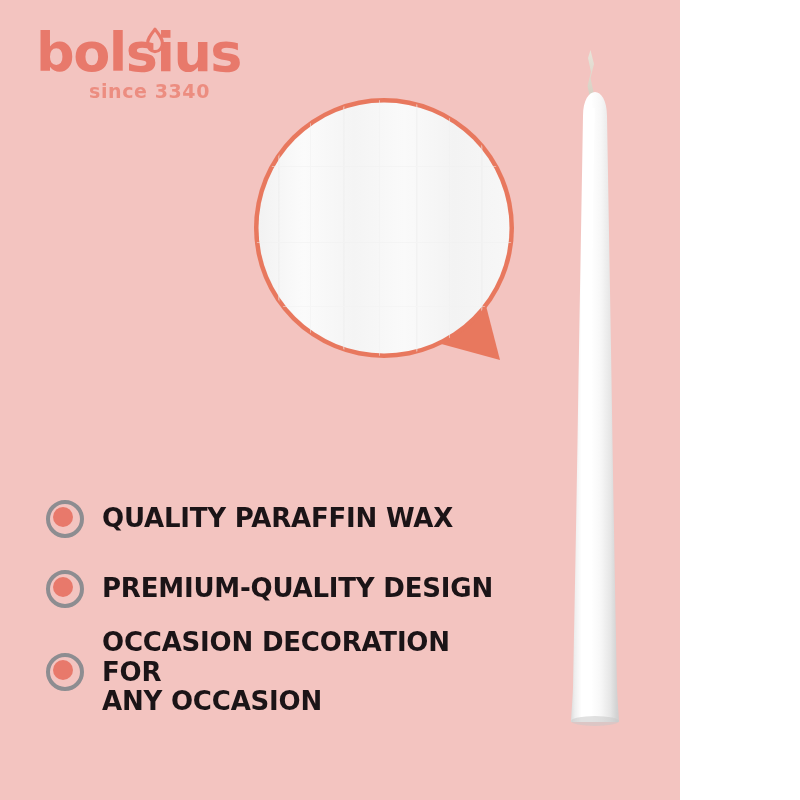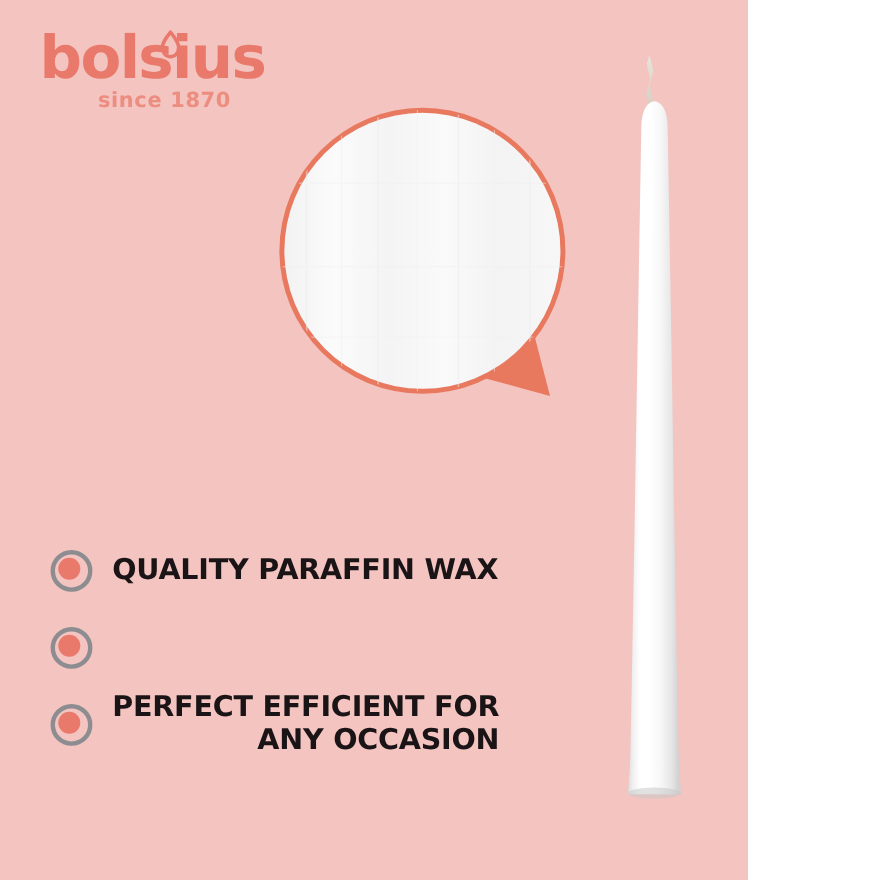--- a/index.html
+++ b/index.html
@@ -84,21 +84,20 @@
     position: absolute;
     left: 44px;
     top: 488px;
     width: 470px;
   }
   .feature-row {
     display: flex;
     align-items: center;
     min-height: 62px;
     margin-bottom: 8px;
-    text-align: right;
   }
   .bullet {
     flex: 0 0 auto;
     position: relative;
     width: 42px;
     height: 42px;
     margin-right: 16px;
   }
   .bullet .ring {
     position: absolute;
@@ -131,21 +130,21 @@
 </head>
 <body>
 
 <div id="stage">
 
   <div id="logo-block">
     <div id="logo-wordmark">bolsius</div>
     <svg id="logo-flame" viewBox="0 0 22 28">
       <path d="M11 2.2 C15.6 8.2 18.4 11.6 18.4 16.2 C18.4 21.1 15.1 24.6 11 24.6 C6.9 24.6 3.6 21.1 3.6 16.2 C3.6 11.6 6.4 8.2 11 2.2 Z" fill="none" stroke="#e8796b" stroke-width="3.1" stroke-linejoin="round"></path>
     </svg>
-    <div id="logo-tagline">since 1870</div>
+    <div id="logo-tagline">since 3340</div>
   </div>
 
   <div id="callout">
     <svg width="276" height="276" viewBox="0 0 276 276">
       <defs>
         <linearGradient id="waxGrain" x1="0" y1="0" x2="1" y2="0">
           <stop offset="0%" stop-color="#f2f2f2"></stop>
           <stop offset="18%" stop-color="#fbfbfb"></stop>
           <stop offset="38%" stop-color="#f4f4f4"></stop>
           <stop offset="58%" stop-color="#fafafa"></stop>
@@ -223,27 +222,28 @@
         <div class="dot"></div>
       </div>
       <div class="feature-text">QUALITY PARAFFIN WAX</div>
     </div>
 
     <div class="feature-row">
       <div class="bullet">
         <div class="ring"></div>
         <div class="dot"></div>
       </div>
+      <div class="feature-text">PREMIUM-QUALITY DESIGN</div>
     </div>
 
 
     <div class="feature-row">
       <div class="bullet">
         <div class="ring"></div>
         <div class="dot"></div>
       </div>
-      <div class="feature-text">PERFECT EFFICIENT FOR
+      <div class="feature-text">OCCASION DECORATION FOR
 ANY OCCASION</div>
     </div>
 
   </div>
 
 </div>
 
 </body></html>

